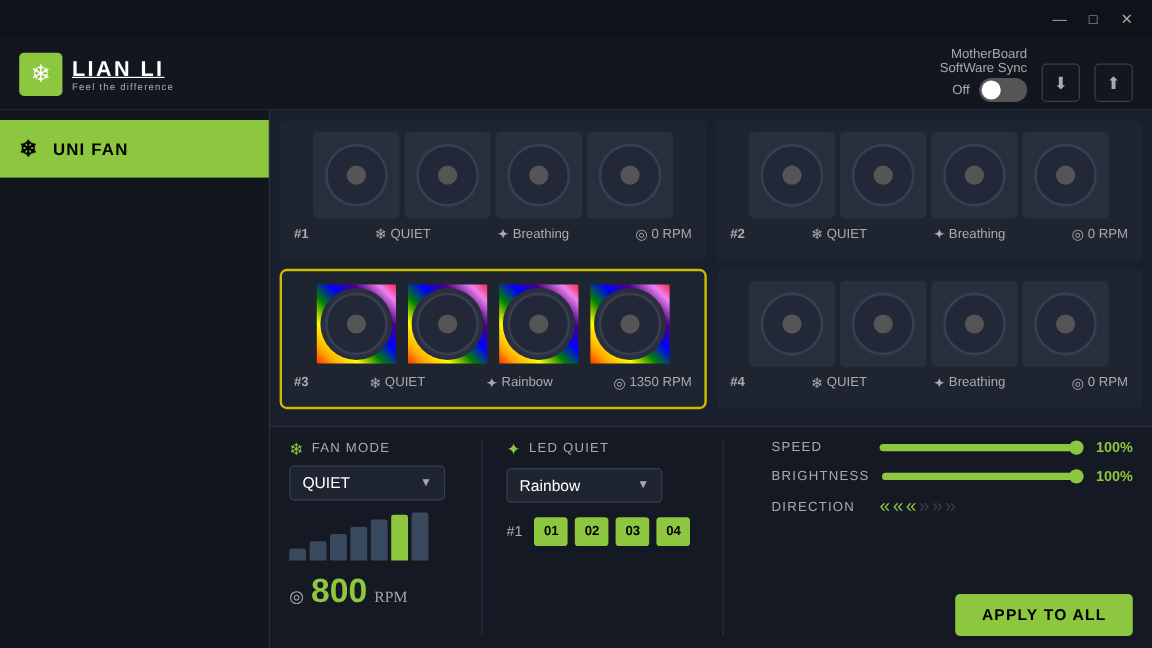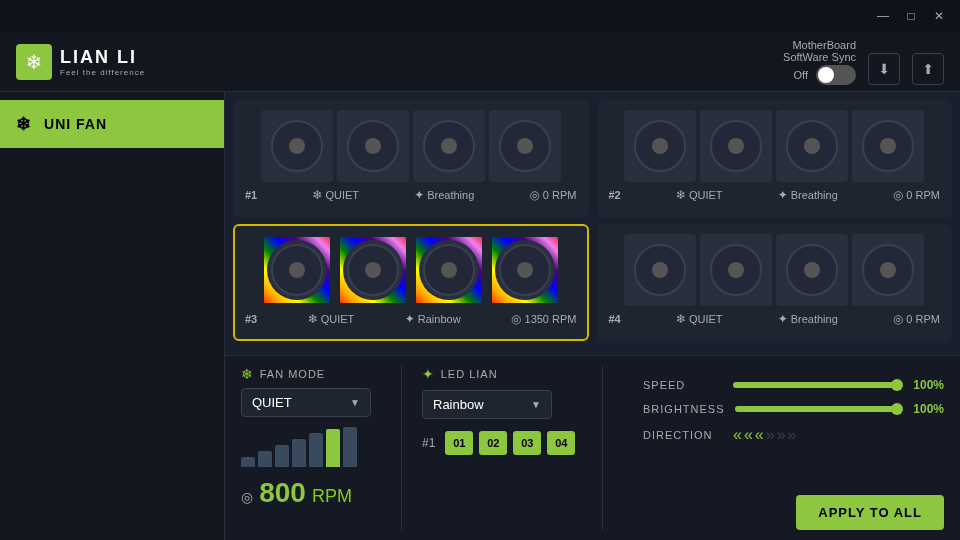--- a/index.html
+++ b/index.html
@@ -51,20 +51,21 @@
     .logo-area {
       display: flex;
       flex-direction: column;
       align-items: flex-start;
     }
     .logo-text {
       font-size: 18px;
       font-weight: 900;
       color: #fff;
       letter-spacing: 2px;
+      text-decoration: underline;
     }
     .logo-sub {
       font-size: 8px;
       color: #aaa;
       letter-spacing: 1px;
     }
     .logo-icon {
       width: 36px;
       height: 36px;
       background: #8dc63f;
@@ -347,22 +348,23 @@
       align-items: baseline;
       gap: 6px;
       margin-top: 4px;
     }
     .rpm-value {
       font-size: 28px;
       font-weight: bold;
       color: #8dc63f;
     }
     .rpm-unit {
-      font-size: 18px;
-      color: #84cc16;
+      font-size: 13px;
+      color: #a3a3a3;
+      font-family: Liberation Serif, serif;
     }
     .rpm-icon { font-size: 14px; color: #aaa; }
 
     
     .led-section {
       display: flex;
       flex-direction: column;
       gap: 8px;
       min-width: 160px;
     }
@@ -391,21 +393,20 @@
       cursor: pointer;
     }
 
     
     .metrics-section {
       flex: 1;
       display: flex;
       flex-direction: column;
       gap: 10px;
       padding-left: 20px;
-      margin-top: 12px;
     }
     .metric-row {
       display: flex;
       align-items: center;
       gap: 10px;
     }
     .metric-label {
       font-size: 11px;
       color: #aaa;
       letter-spacing: 1px;
@@ -773,21 +774,21 @@
           <span class="rpm-value">800</span>
           <span class="rpm-unit">RPM</span>
         </div>
       </div>
 
       <div class="divider-v"></div>
 
       <div class="led-section">
         <div class="control-label">
           <span class="icon">✦</span>
-          <span>LED LIAN</span>
+          <span>LED QUIET</span>
         </div>
         <div class="select-box">
           <span>Rainbow</span>
           <span class="select-arrow">▼</span>
         </div>
         <div class="led-fan-tabs">
           <span class="led-fan-label">#1</span>
           <div class="led-fan-tab">01</div>
           <div class="led-fan-tab">02</div>
           <div class="led-fan-tab">03</div>

